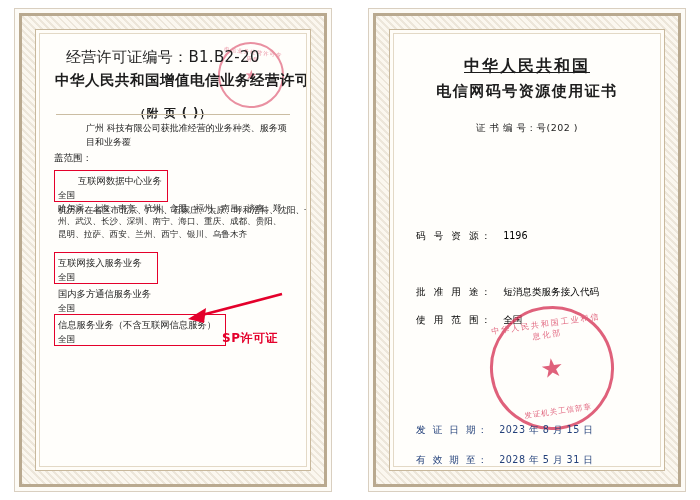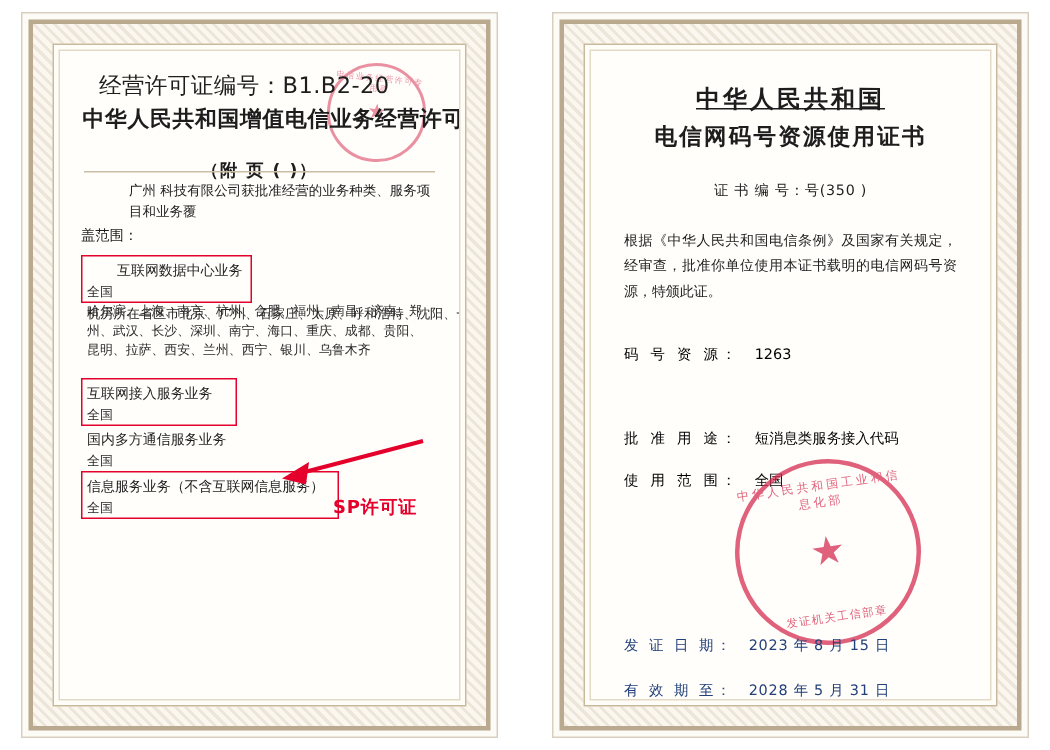--- a/index.html
+++ b/index.html
@@ -289,27 +289,26 @@
 
   <div class="cert right">
     <div class="cert-outer">
       <div class="cert-inner">
         <div class="cert-inner2">
 
           <div class="t r-title1">中华人民共和国</div>
           <div class="t r-title2">电信网码号资源使用证书</div>
 
           <div class="t r-certno">
-            <span>证 书 编 号：</span><span>号(350   )</span>
-          </div>
-
-          <div class="t wrap r-body">根据《中华人民共和国电信条例》及国家有关规定，经审查，批准你单位使用本证书载明的电信网码号资源，特颁此证。</div>
+            <span>证 书 编 号：</span><span>号(202   )</span>
+          </div>
+
 
           <div class="r-field" style="top:196px;">
-            <span class="lbl">码 号 资 源：</span><span class="val">1263</span>
+            <span class="lbl">码 号 资 源：</span><span class="val">1196</span>
           </div>
           <div class="r-field" style="top:252px;">
             <span class="lbl">批 准 用 途：</span><span class="val">短消息类服务接入代码</span>
           </div>
           <div class="r-field" style="top:280px;">
             <span class="lbl">使 用 范 围：</span><span class="val">全国</span>
           </div>
 
           <div class="seal">
             <div class="seal-text">中华人民共和国工业和信息化部</div>

